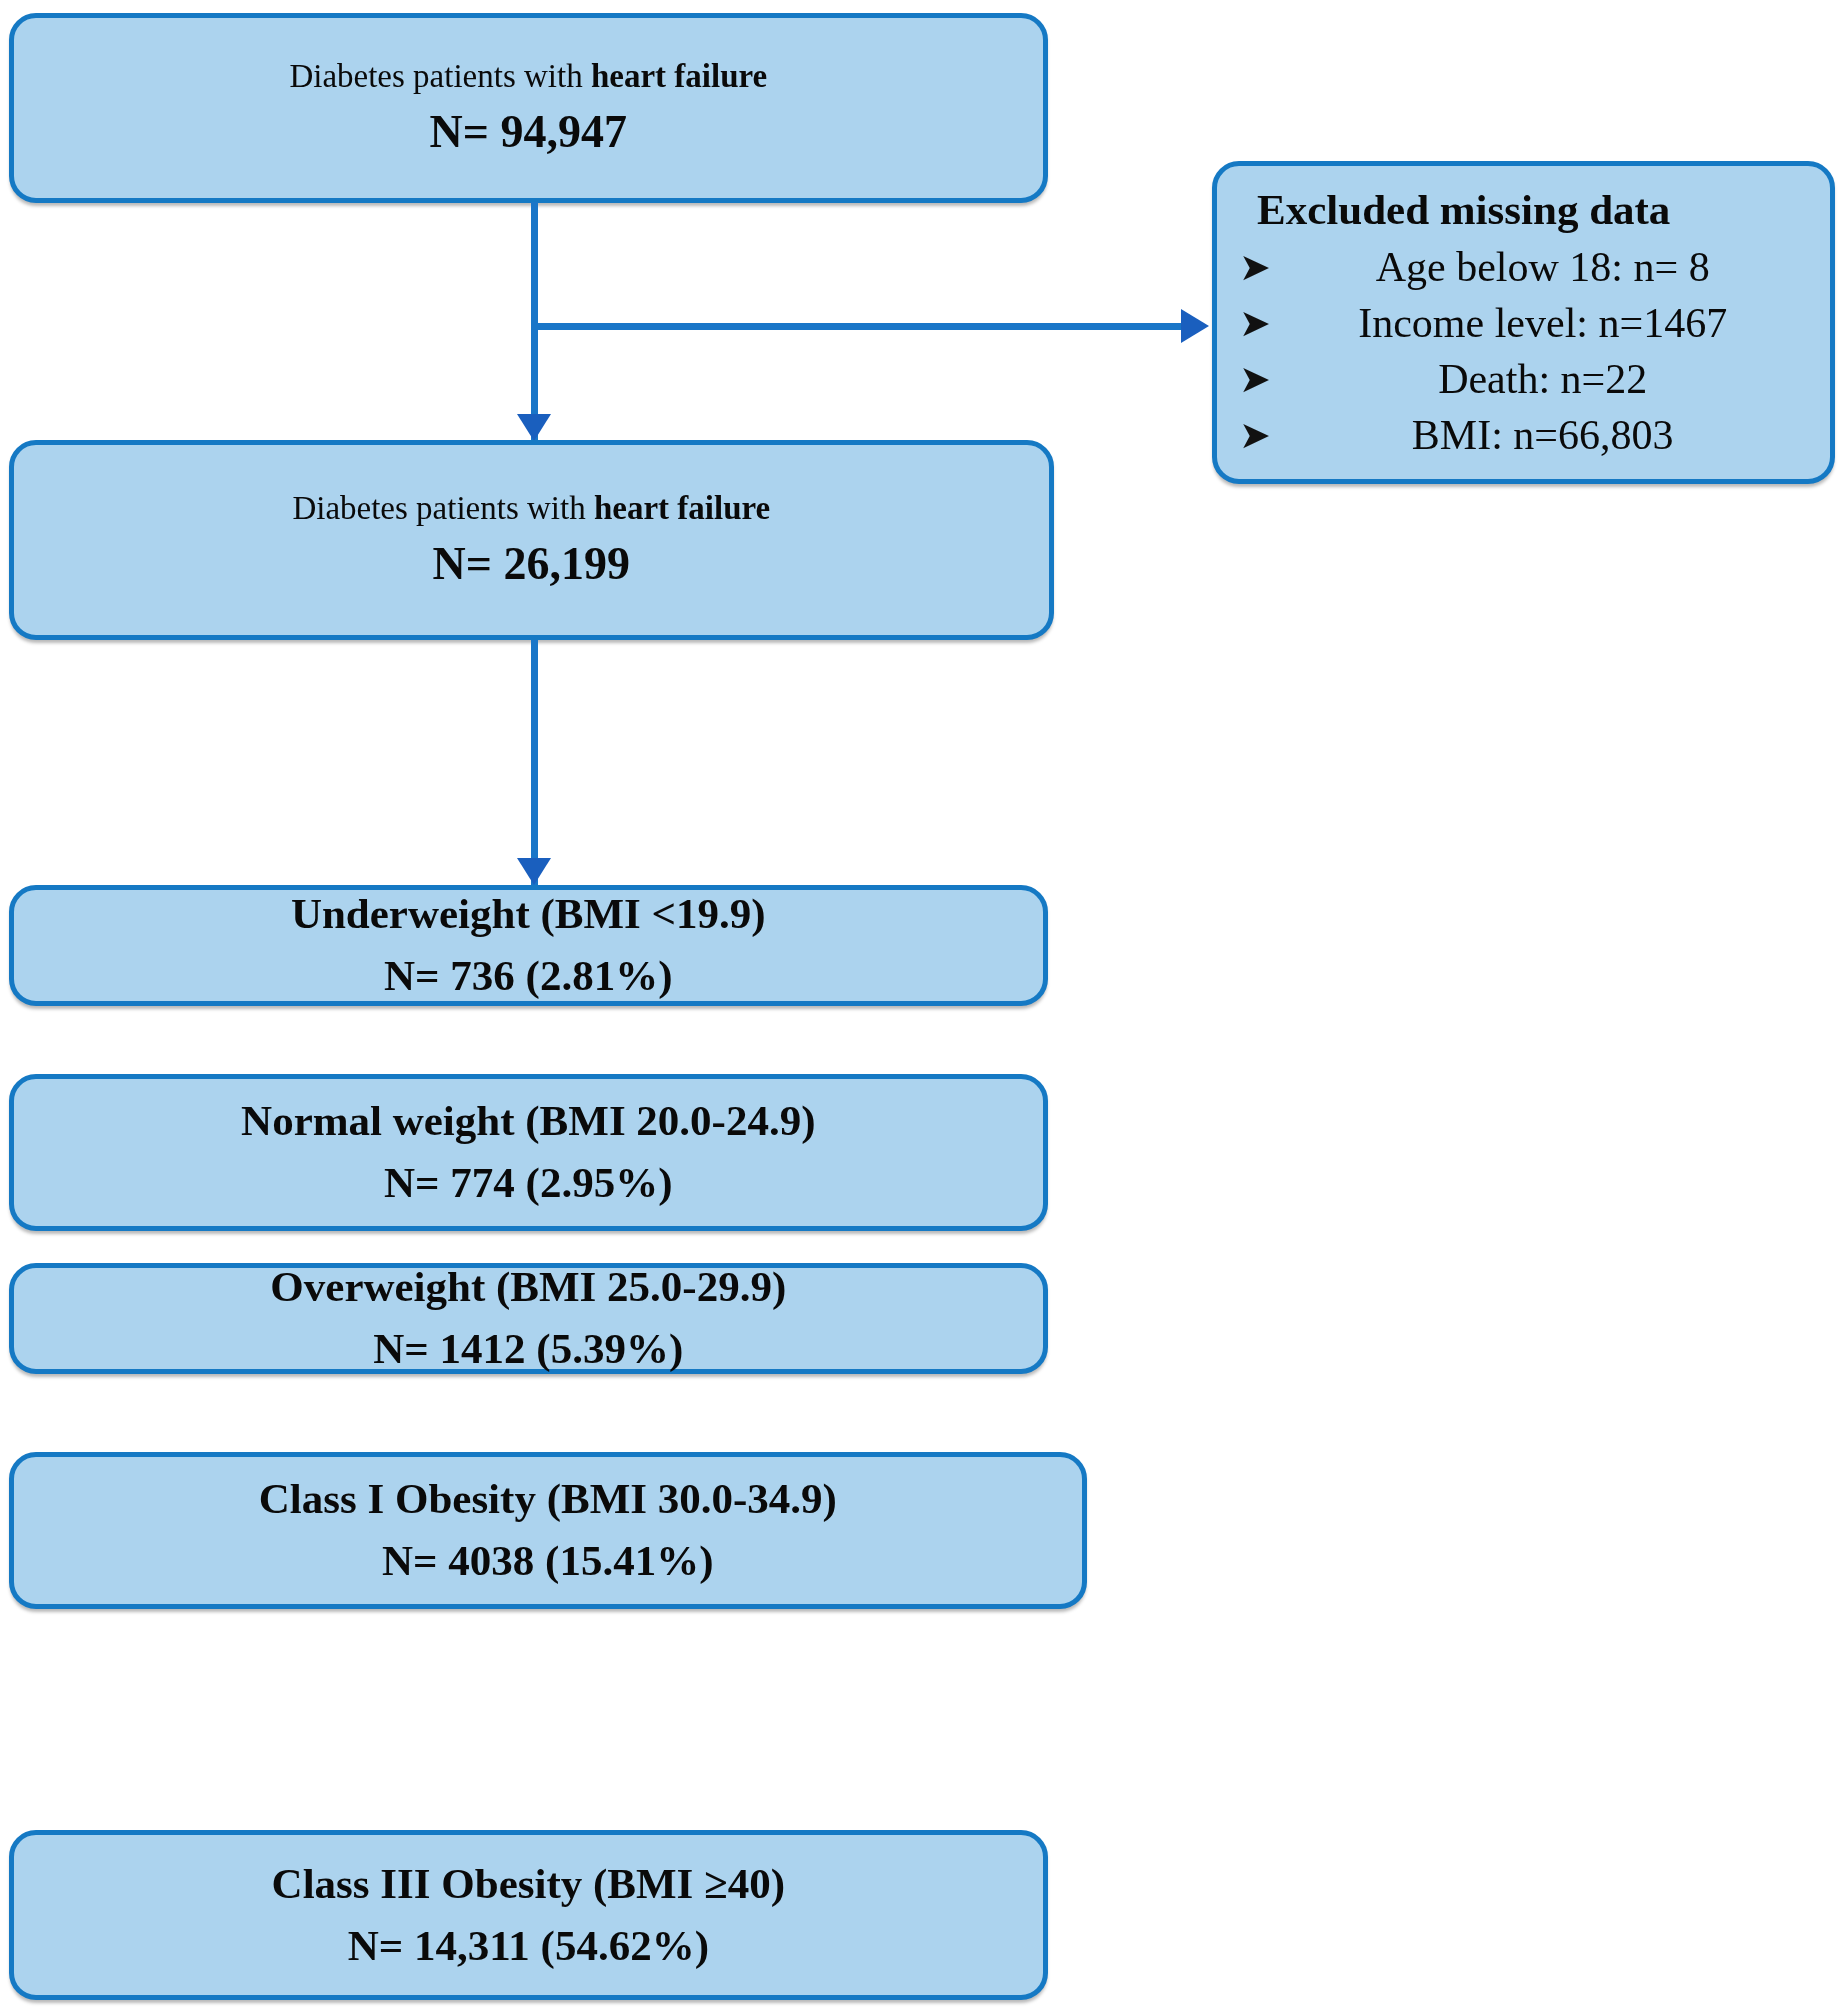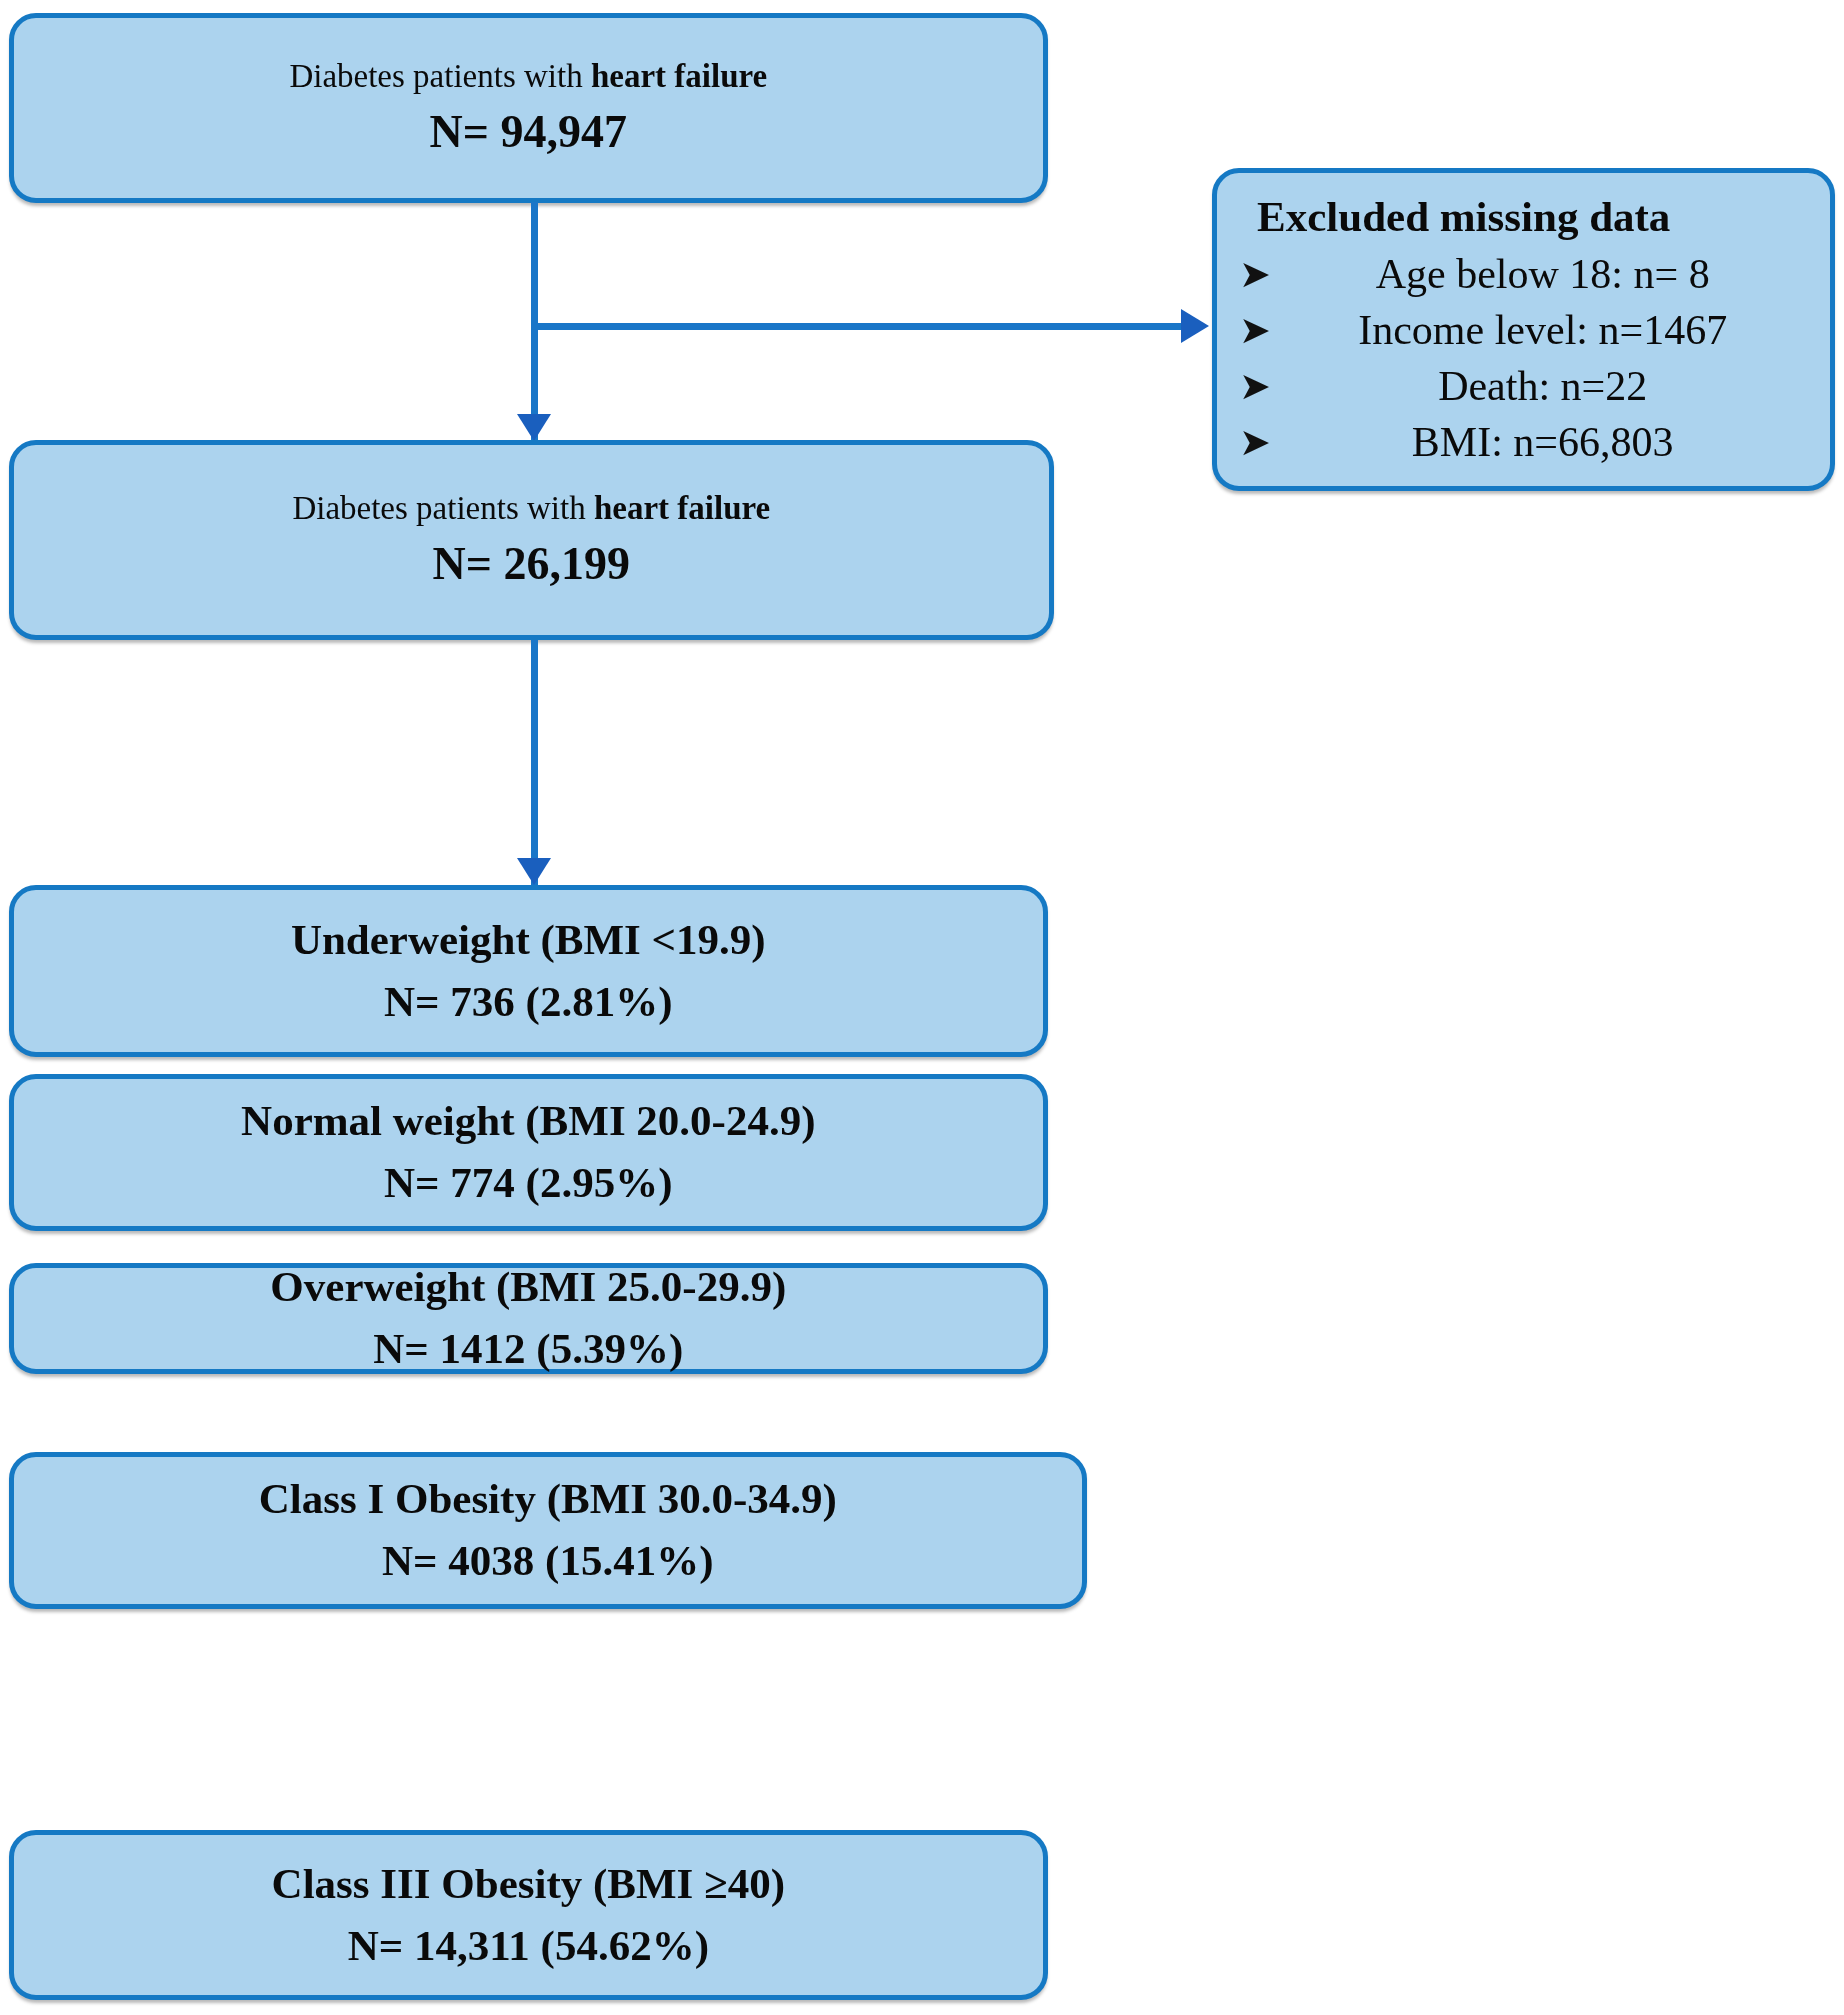--- a/index.html
+++ b/index.html
@@ -114,21 +114,21 @@
     <span class="line"><span class="t-reg">Diabetes patients with</span> <span class="t-bold">heart failure</span></span>
     <span class="line count">N= 94,947</span>
   </div>
 
   <div class="conn v-line" style="left:531px; top:202px; height:238px;"></div>
   <div class="arrow-down" style="left:517px; top:414px;"></div>
 
   <div class="conn h-line" style="left:531px; top:323px; width:652px;"></div>
   <div class="arrow-right" style="left:1181px; top:309px;"></div>
 
-  <div class="fbox box-excluded" style="left:1212px; top:168px; width:623px; height:323px;">
+  <div class="fbox box-excluded" style="left:1212px; top:161px; width:623px; height:323px;">
     <div class="ex-title">Excluded missing data</div>
     <div class="ex-list">
       <div class="ex-item">
         <span class="ex-bullet">➤</span>
         <span class="ex-text">Age below 18: n= 8</span>
       </div>
       <div class="ex-item">
         <span class="ex-bullet">➤</span>
         <span class="ex-text">Income level:  n=1467</span>
       </div>
@@ -144,21 +144,21 @@
   </div>
 
   <div class="fbox box-summary" style="left:8.8px; top:440px; width:1045px; height:200px;">
     <span class="line"><span class="t-reg">Diabetes patients with</span> <span class="t-bold">heart failure</span></span>
     <span class="line count">N= 26,199</span>
   </div>
 
   <div class="conn v-line" style="left:531px; top:640px; height:249px;"></div>
   <div class="arrow-down" style="left:517px; top:858px;"></div>
 
-  <div class="fbox box-cat" style="left:8.8px; top:885px; width:1039px; height:172px;">
+  <div class="fbox box-cat" style="left:8.8px; top:885px; width:1039px; height:121px;">
     <span class="line title">Underweight  (BMI &lt;19.9)</span>
     <span class="line count">N= 736 (2.81%)</span>
   </div>
 
   <div class="fbox box-cat" style="left:8.8px; top:1074px; width:1039px; height:157px;">
     <span class="line title">Normal weight (BMI 20.0-24.9)</span>
     <span class="line count">N= 774 (2.95%)</span>
   </div>
 
   <div class="fbox box-cat" style="left:8.8px; top:1263px; width:1039px; height:111px;">

